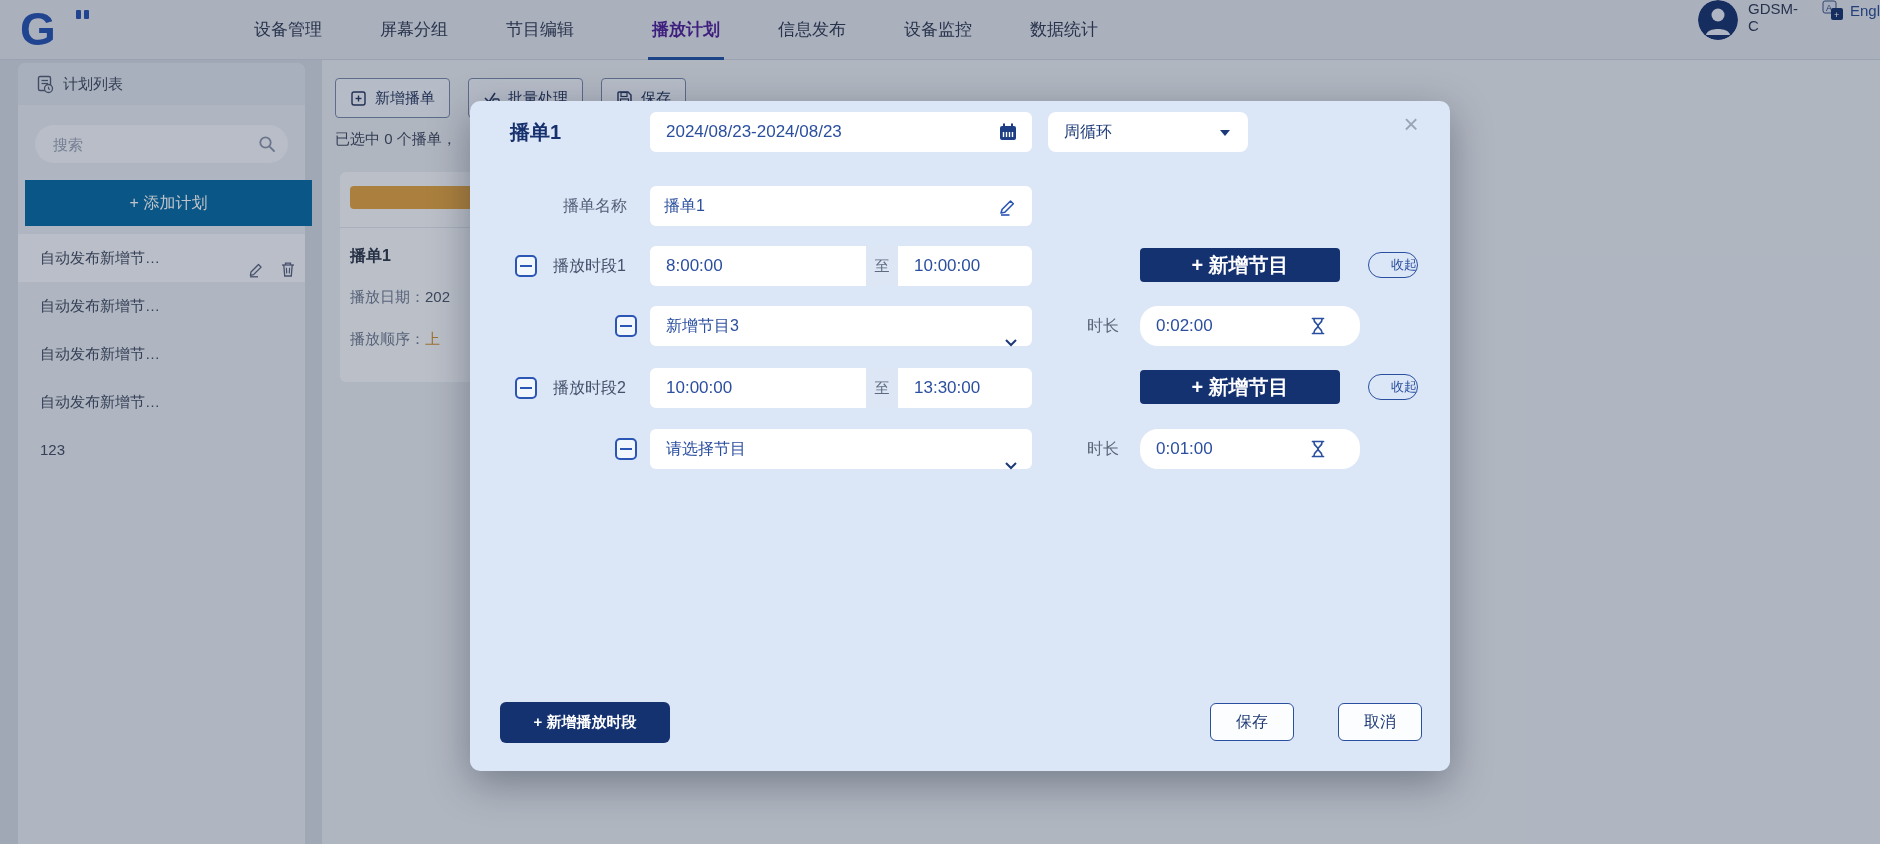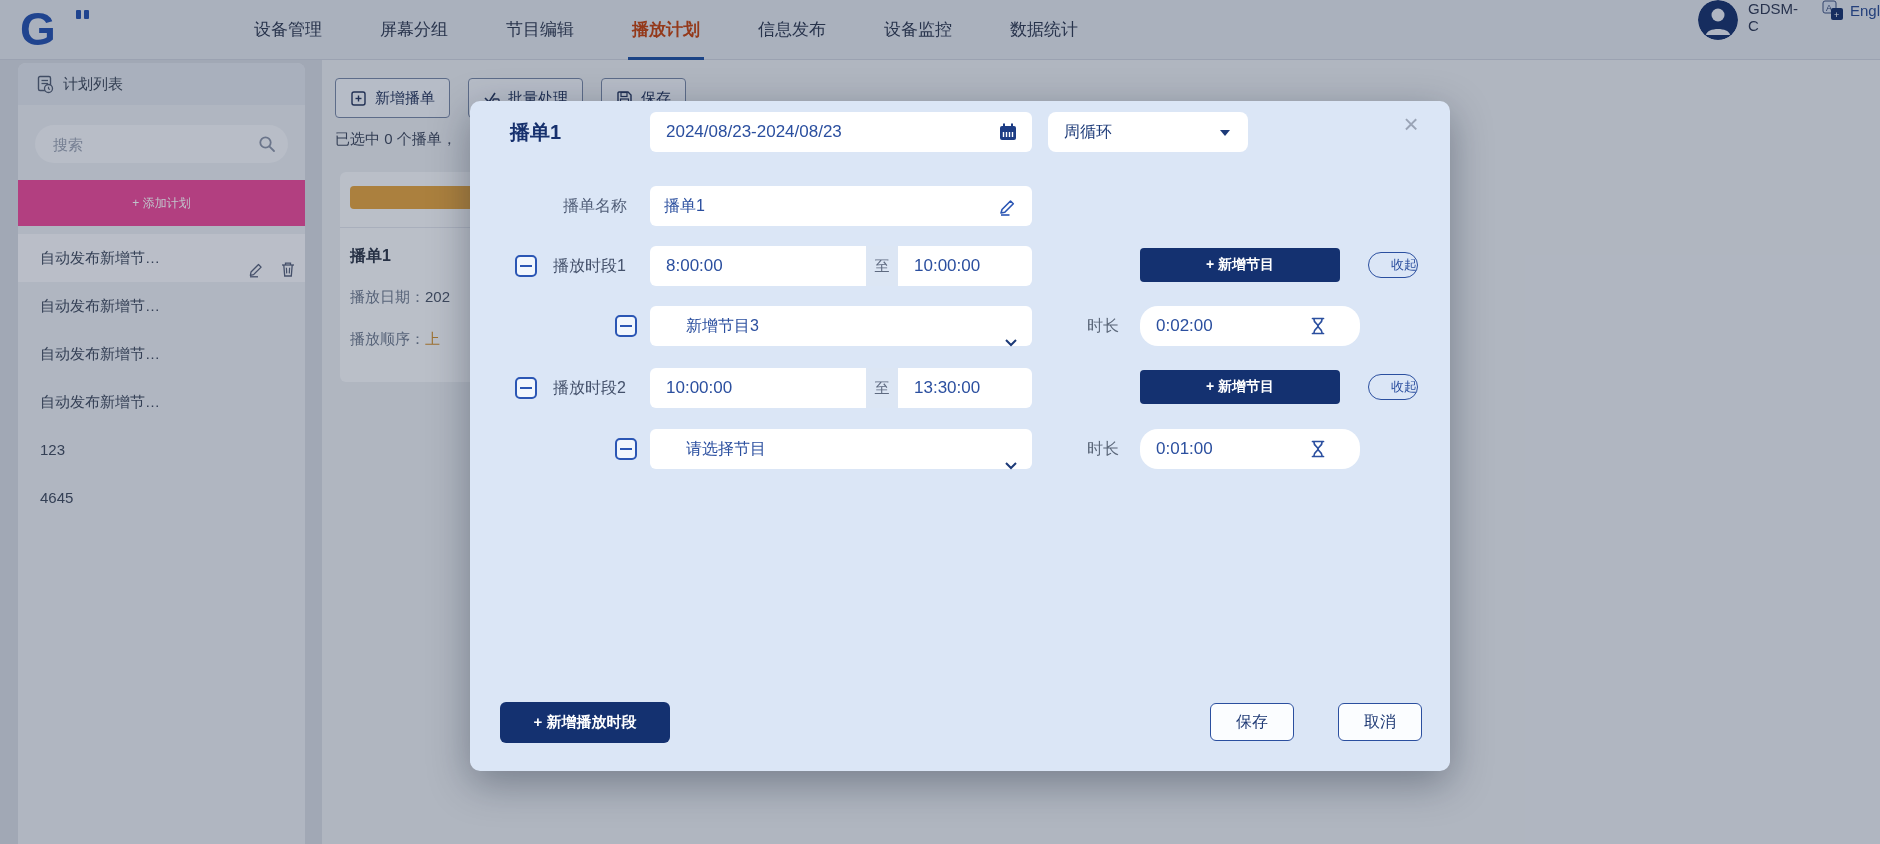--- a/index.html
+++ b/index.html
@@ -12,21 +12,21 @@
   
   .nav { position:absolute; left:0; top:0; width:1880px; height:60px;
          background:#e1e6ee; border-bottom:1px solid #ccd2dd; }
   .logo { position:absolute; left:20px; top:2px; font-size:46px; font-weight:bold;
           color:#2250ae; line-height:54px; letter-spacing:-2px; }
   .logo-marks { position:absolute; left:56px; top:8px; display:flex; gap:3px; }
   .logo-marks i { display:block; width:5px; height:9px; background:#2250ae; border-radius:1px; }
   .nav-tabs { position:absolute; left:254px; top:0; height:60px; display:flex; }
   .nav-tab { width:68px; margin-right:58px; text-align:center; line-height:60px;
              font-size:17px; color:#2c3850; white-space:nowrap; position:relative; cursor:pointer; }
-  .nav-tab.active { color:#c2410c; font-weight:bold; }
+  .nav-tab.active { color:#4c1d95; font-weight:bold;margin-left:20px; }
   .nav-tab.active::after { content:""; position:absolute; left:-4px; right:-4px; bottom:0;
              height:3px; background:#1d4fa1; }
   .nav-right { position:absolute; left:1698px; top:0; height:60px; display:flex;
                align-items:flex-start; gap:10px; }
   .avatar { width:40px; height:40px; border-radius:50%; overflow:hidden; flex:0 0 auto; }
   .username { font-size:15px; color:#2b3752; margin-right:14px; }
   .lang { display:flex; align-items:center; gap:6px; font-size:15px; color:#274a92; }
   
   .sidebar { position:absolute; left:18px; top:63px; width:287px; height:781px;
              background:#e9edf3; border-radius:8px 8px 0 0; }
@@ -34,22 +34,22 @@
                display:flex; align-items:center; gap:8px; padding-left:18px;
                font-size:15px; color:#3a4658; }
   .sb-search { margin:20px 17px 0; height:38px; background:#f4f7fb; border-radius:19px;
                position:relative; }
   .sb-search input { width:100%; height:100%; border:none; outline:none; background:transparent;
                border-radius:19px; padding:0 40px 0 18px; font-size:15px; color:#45506a;
                font-family:inherit; }
   .sb-search input::placeholder { color:#9aa3b4; }
   .sb-search .mag { position:absolute; right:12px; top:10px; }
   .add-plan { display:block; width:100%; height:46px; margin-top:17px; border:none;
-              background:#ec4899; color:#ffffff; font-size:12px; cursor:pointer;
-              font-family:inherit; }
+              background:#0369a1; color:#ffffff; font-size:16px; cursor:pointer;
+              font-family:inherit;margin-left:7px; }
   .plan-list { margin-top:8px; }
   .plan-item { height:48px; line-height:48px; padding-left:22px; font-size:15px;
                color:#3e4a5e; position:relative; cursor:pointer; }
   .plan-item.selected { background:#f7f9fd; }
   .plan-item .row-icon { position:absolute; top:15px; cursor:pointer; }
   .plan-item .edit { left:230px; }
   .plan-item .del  { left:262px; }
   
   .content { position:absolute; left:322px; top:60px; width:1558px; height:784px;
              background:#e9edf2; }
@@ -91,26 +91,26 @@
   .m-label { position:absolute; line-height:40px; font-size:16px; color:#505d77; }
   .minus { position:absolute; top:9px; width:22px; height:22px; border:2px solid #2b56b4;
            border-radius:5px; background:#f2f7fd; cursor:pointer; }
   .minus::after { content:""; position:absolute; left:3px; right:3px; top:50%; margin-top:-1px;
            height:2px; background:#2b56b4; }
   .t-start { left:180px; width:216px; border-radius:6px 0 0 6px; font-size:17px; padding:0 12px 0 16px; }
   .t-sep { position:absolute; left:396px; width:32px; height:40px; background:#dce6f4;
            color:#5e6a80; text-align:center; line-height:40px; font-size:15px; }
   .t-end { left:428px; width:134px; border-radius:0 6px 6px 0; font-size:17px; padding:0 12px 0 16px; }
   .add-program { position:absolute; left:670px; top:2px; width:200px; height:34px; border:none;
-                 border-radius:4px; background:#143170; color:#ffffff; font-size:14px;
+                 border-radius:4px; background:#143170; color:#ffffff; font-size:20px;
                  font-weight:bold; cursor:pointer; font-family:inherit; }
   .collapse { position:absolute; left:898px; top:6px; width:50px; height:26px;
               border:1px solid #2b4f9f; border-radius:14px; background:transparent;
               color:#2b4f9f; font-size:13px; line-height:24px; text-align:right; cursor:pointer; }
-  .prog-select { left:180px; width:382px; border-radius:6px; padding-left:36px; font-size:16px;
+  .prog-select { left:180px; width:382px; border-radius:6px; padding-left:16px; font-size:16px;
                  color:#2b4f9f; }
   .chev { position:absolute; right:14px; top:16px; }
   .dur-input { left:670px; width:220px; border-radius:18px; font-size:17px; padding:0 32px 0 16px; }
   .m-footer-btn { position:absolute; cursor:pointer; font-family:inherit; }
   .add-section { left:30px; top:601px; width:170px; height:41px; border:none; border-radius:6px;
                  background:#143170; color:#ffffff; font-size:15px; font-weight:bold; }
   .ghost-btn { top:602px; width:84px; height:38px; background:#fbfdff; border:1px solid #2b4f9f;
                border-radius:6px; color:#1f3a75; font-size:16px; }
   .save-btn { left:740px; }
   .cancel-btn { left:868px; }
@@ -195,21 +195,20 @@
             <path d="M3.8 4l.9 11h6.6l.9-11" fill="none" stroke="#55607a" stroke-width="1.3"></path>
             <line x1="6.4" y1="6.8" x2="6.7" y2="12.4" stroke="#55607a" stroke-width="1.2"></line>
             <line x1="9.6" y1="6.8" x2="9.3" y2="12.4" stroke="#55607a" stroke-width="1.2"></line>
           </svg>
         </span>
       </div>
       <div class="plan-item">自动发布新增节…</div>
       <div class="plan-item">自动发布新增节…</div>
       <div class="plan-item">自动发布新增节…</div>
       <div class="plan-item">123</div>
-      <div class="plan-item">4645</div>
     </div>
   </aside>
 
   <main class="content">
     <div class="toolbar">
       <button class="tb-btn">
         <svg width="17" height="17" viewBox="0 0 17 17">
           <rect x="2" y="2" width="13" height="13" rx="2" fill="none" stroke="#23345c" stroke-width="1.4"></rect>
           <line x1="8.5" y1="5.5" x2="8.5" y2="11.5" stroke="#23345c" stroke-width="1.4"></line>
           <line x1="5.5" y1="8.5" x2="11.5" y2="8.5" stroke="#23345c" stroke-width="1.4"></line>

